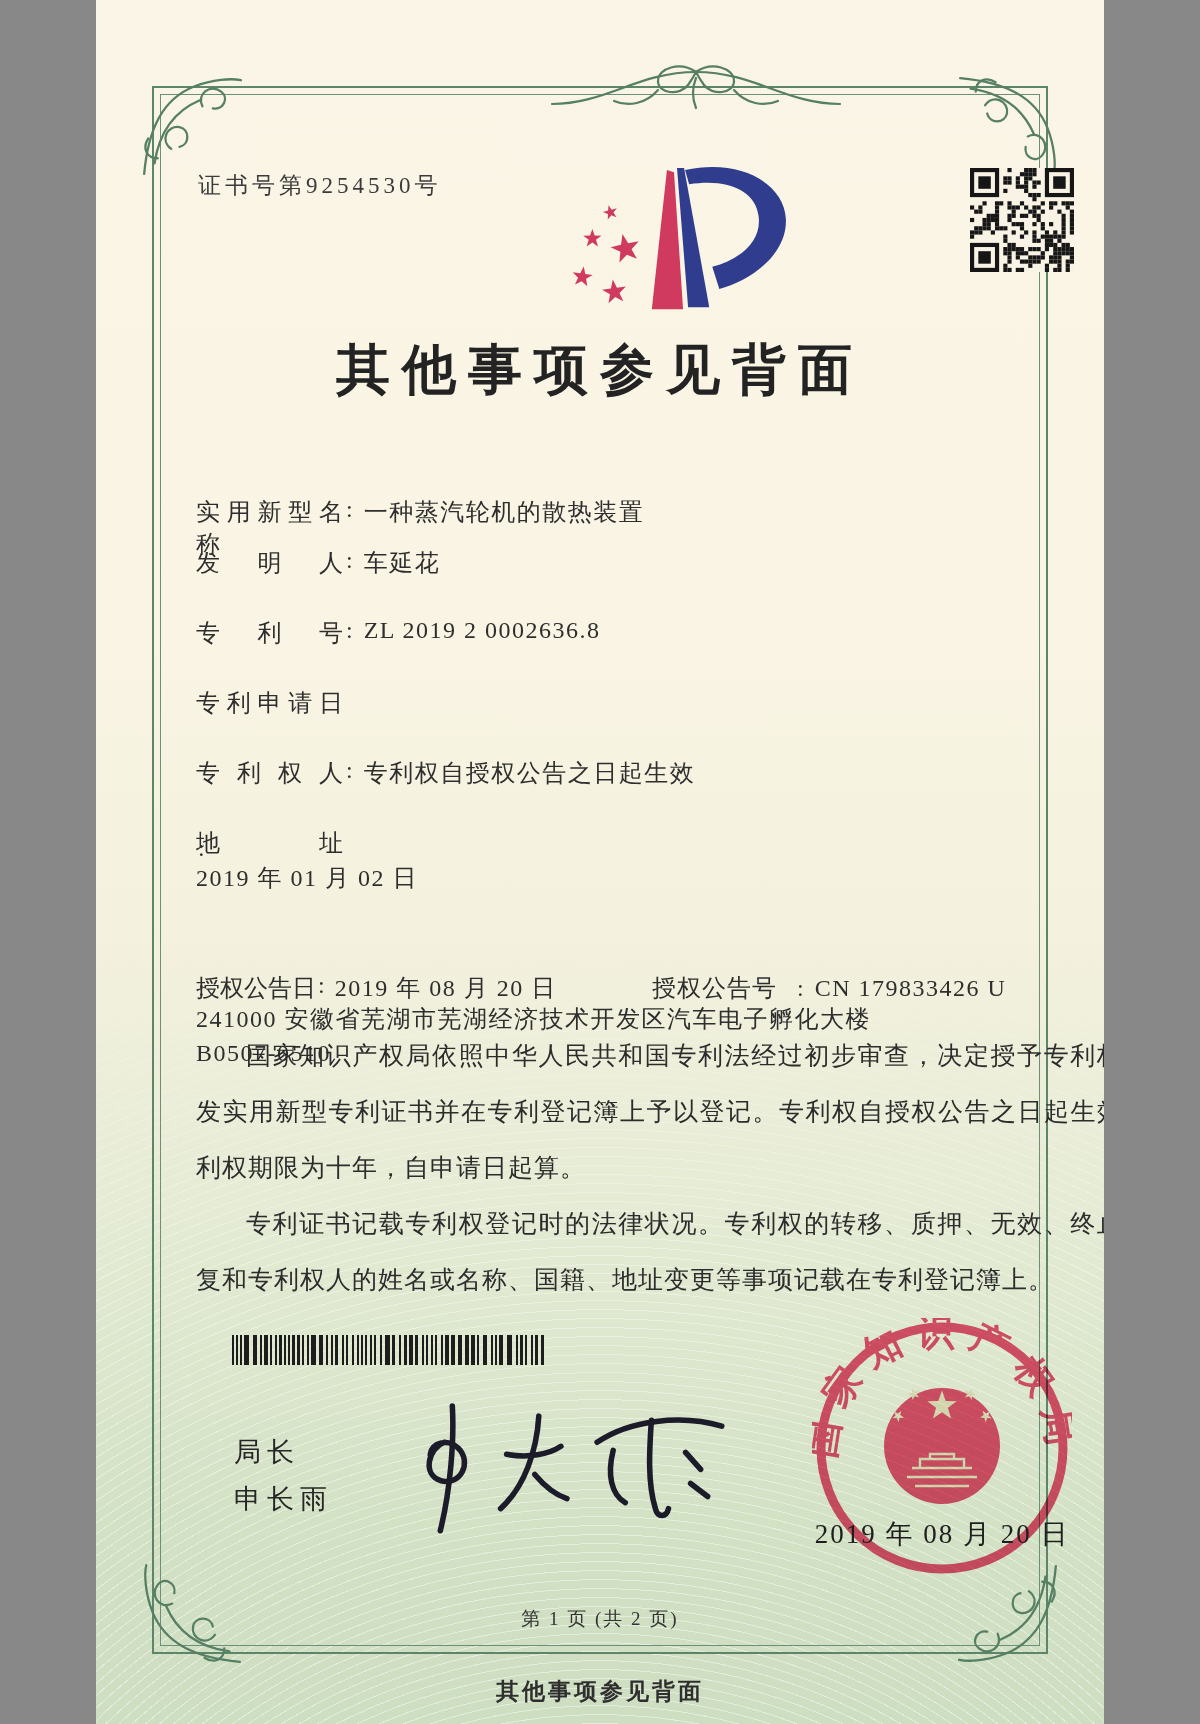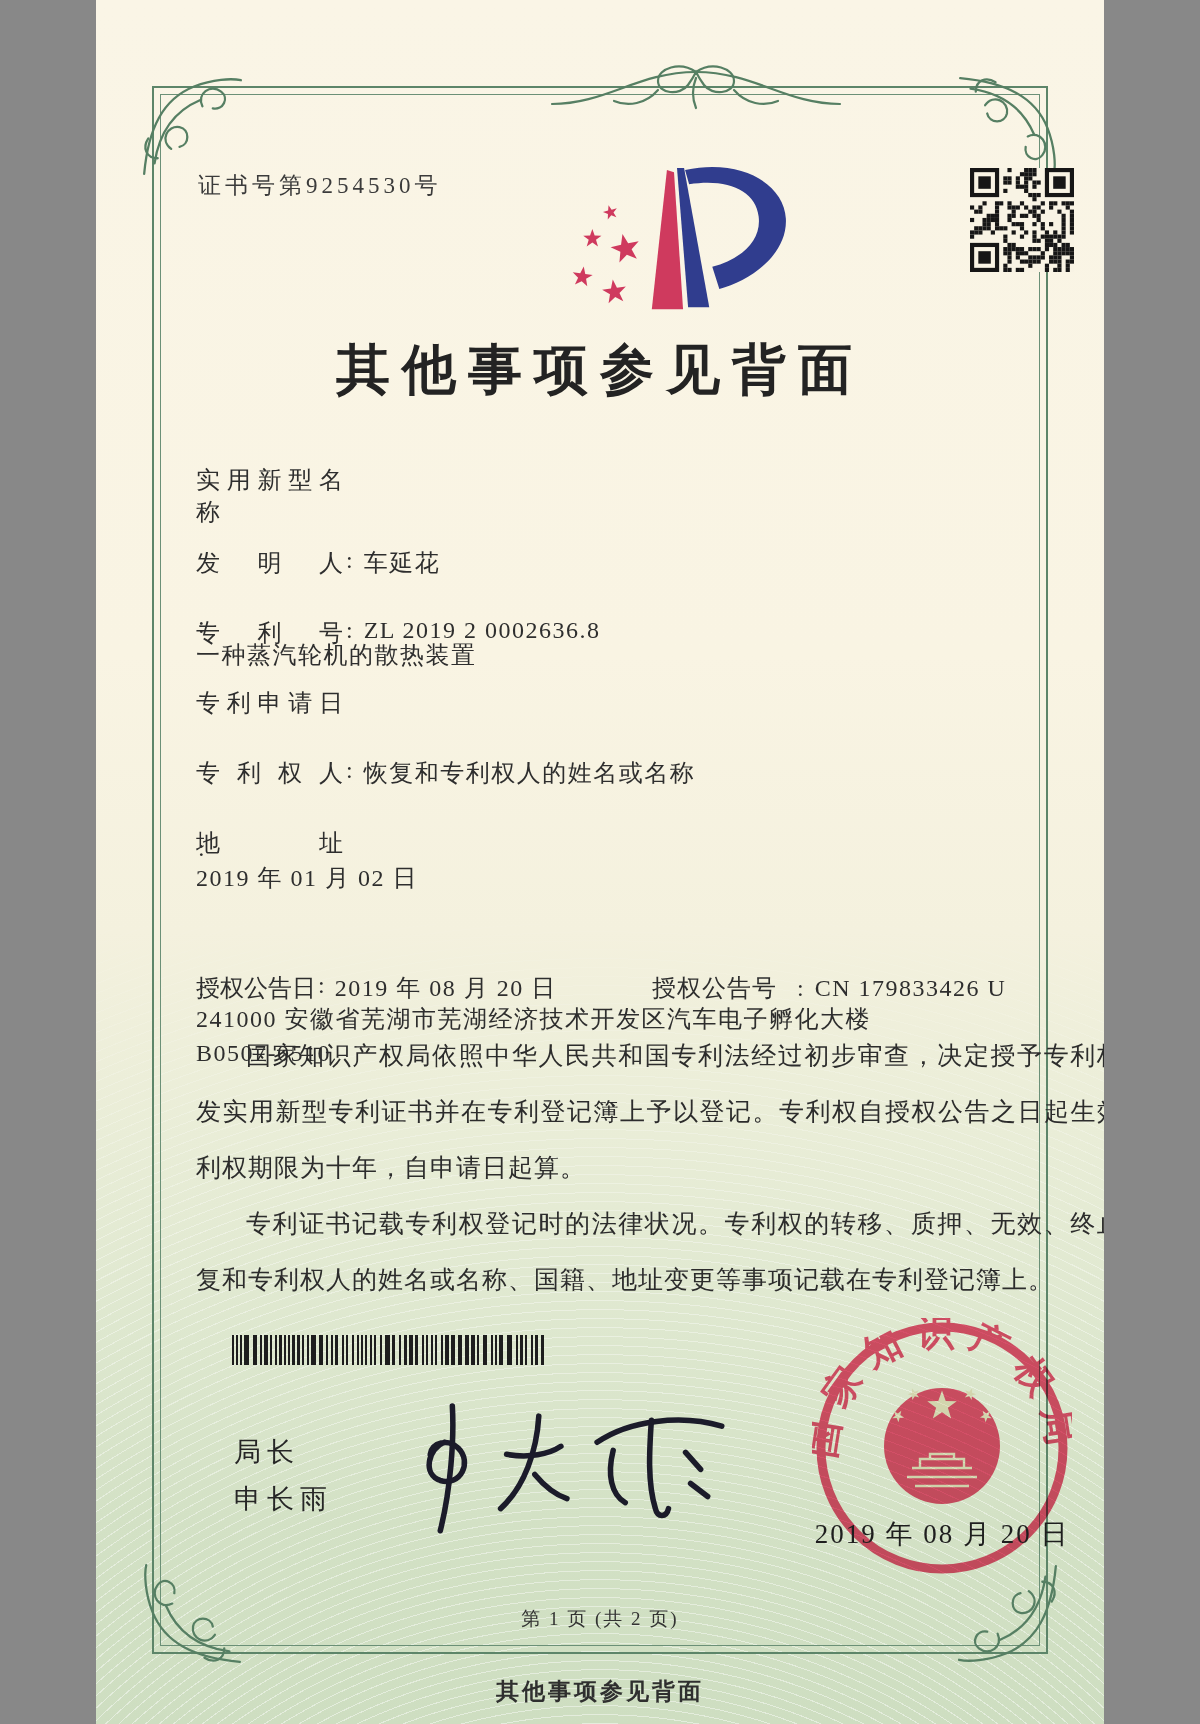--- a/index.html
+++ b/index.html
@@ -26,21 +26,21 @@
 
   .cert-no{position:absolute;left:102px;top:170px;font-size:23px;letter-spacing:4px;color:#3b3b3b;}
   .logo{position:absolute;left:452px;top:156px;width:252px;height:162px;}
   .qr{position:absolute;left:874px;top:168px;width:104px;height:104px;background:#f8f3e4;}
   .title{position:absolute;left:0;right:0;top:334px;text-align:center;font-size:54px;font-weight:bold;letter-spacing:12px;color:#232323;}
 
   .row{position:absolute;left:100px;right:110px;display:flex;align-items:flex-start;font-size:24px;color:#2e2e2e;letter-spacing:1px;}
   .lbl{display:inline-block;width:148px;flex:0 0 148px;text-align:justify;text-align-last:justify;}
   .colon{margin:0 10px 0 2px;}
   .val{letter-spacing:1.5px;}
-  .r1{top:464px;flex-direction:column;} .r2{top:547px;} .r3{top:617px;} .r4{top:687px;flex-direction:column;} .r5{top:757px;}
+  .r1{top:496px;} .r2{top:547px;} .r3{top:617px;} .r4{top:687px;flex-direction:column;} .r5{top:757px;}
   .r6{top:827px;flex-direction:column;} .r6 .val{display:inline-block;width:690px;line-height:34px;}
   .grant-date{position:absolute;left:100px;top:972px;display:flex;font-size:24px;color:#2e2e2e;}
   .grant-no{position:absolute;left:556px;top:972px;font-size:24px;color:#2e2e2e;letter-spacing:1px;}
   .grant-no .g-lbl{margin-right:18px;}
 
   .body-text{position:absolute;left:100px;top:1028px;width:980px;font-size:25px;line-height:56px;color:#2c2c2c;text-align:justify;}
   .body-text p{margin:0;text-indent:2em;letter-spacing:1px;}
 
   .barcode{position:absolute;left:136px;top:1335px;width:316px;height:30px;}
   .signer-title{position:absolute;left:138px;top:1434px;font-size:27px;letter-spacing:6px;color:#262626;}
@@ -353,21 +353,21 @@
       <span class="val">ZL 2019 2 0002636.8</span>
   </div>
   <div class="row r4">
     <span class="lbl">专利申请日</span>
       <span class="colon">:</span>
       <span class="val">2019 年 01 月 02 日</span>
   </div>
   <div class="row r5">
     <span class="lbl">专利权人</span>
       <span class="colon">:</span>
-      <span class="val">恢复和专利权人的姓名或名称</span>
+      <span class="val">专利权自授权公告之日起生效</span>
   </div>
   <div class="row r6">
     <span class="lbl">地址</span>
       <span class="colon">:</span>
       <span class="val">241000 安徽省芜湖市芜湖经济技术开发区汽车电子孵化大楼 B0507-0510</span>
   </div>
 
   <div class="grant-date">
     <span>授权公告日</span>
       <span class="colon">:</span>

